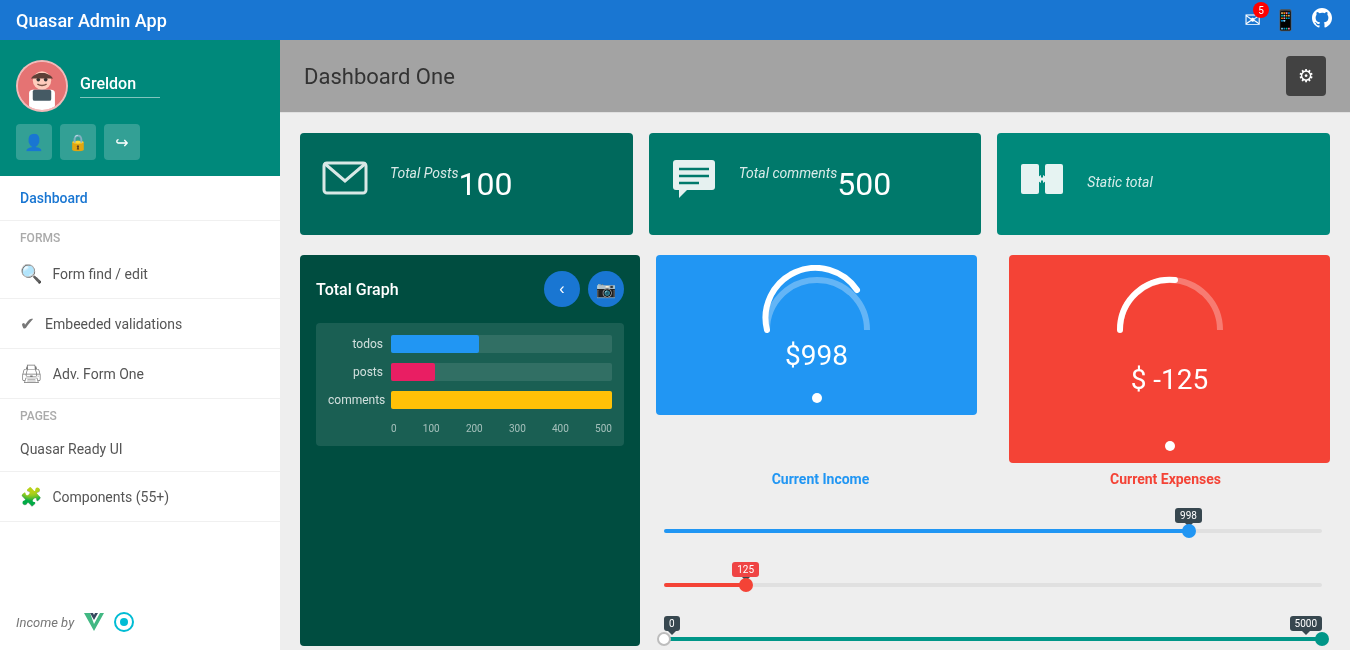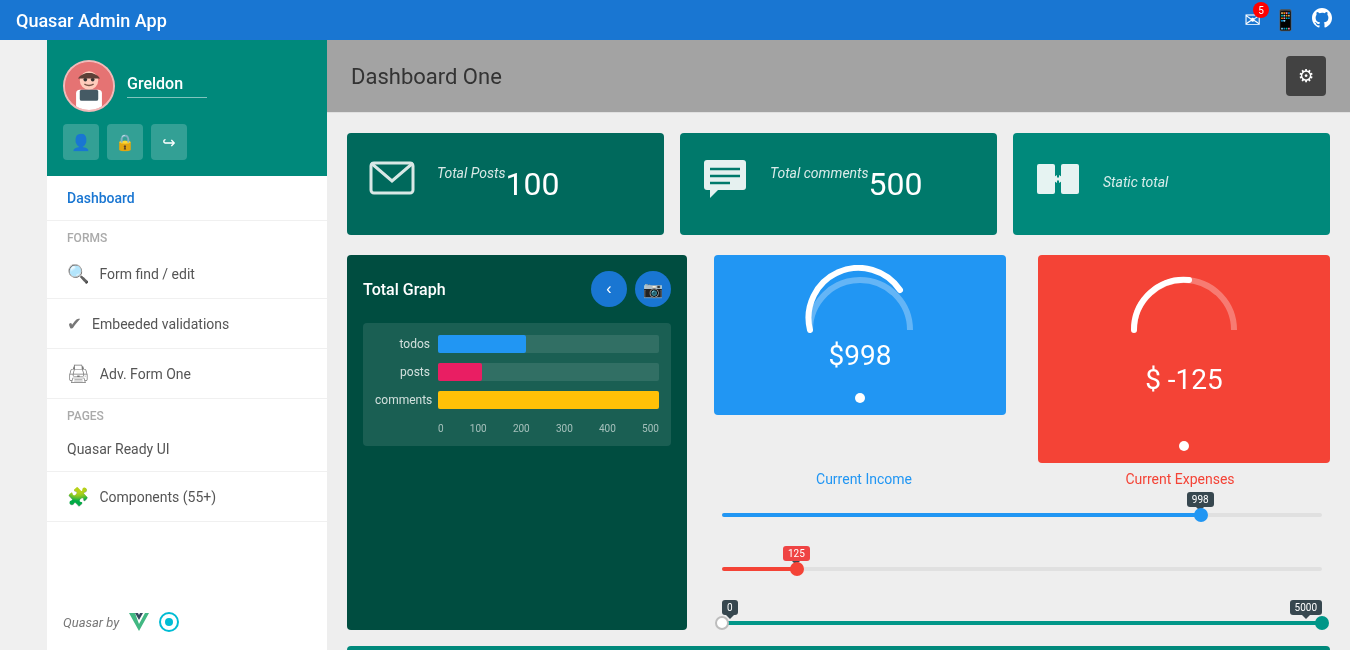--- a/index.html
+++ b/index.html
@@ -23,21 +23,21 @@
       top: -6px; right: -8px;
       background: red;
       color: white;
       border-radius: 50%;
       font-size: 10px;
       width: 16px; height: 16px;
       display: flex; align-items: center; justify-content: center;
     }
 
     
-    .layout { display: flex; flex: 1; overflow: hidden; padding-left: 47px; }
+    .layout { display: flex; flex: 1; overflow: hidden; }
 
     
     .sidebar {
       width: 280px;
       background: white;
       display: flex;
       flex-direction: column;
       overflow-y: auto;
       flex-shrink: 0;
     }
@@ -142,21 +142,21 @@
     }
     .stat-card.teal { background: #00695c; }
     .stat-card.teal2 { background: #00796b; }
     .stat-card.teal3 { background: #00897b; }
     .stat-icon { font-size: 40px; opacity: 0.9; }
     .stat-info { display: flex; flex-direction: row; }
     .stat-label { font-size: 14px; opacity: 0.85; font-style: italic; margin-bottom: 4px; }
     .stat-value { font-size: 32px; font-weight: 400; }
 
     
-    .bottom-section { display: flex; gap: 27px; }
+    .bottom-section { display: flex; gap: 16px; }
 
     
     .graph-card {
       background: #004d40;
       border-radius: 4px;
       padding: 16px;
       width: 340px;
       flex-shrink: 0;
       color: white;
     }
@@ -295,21 +295,21 @@
 
     <div class="nav-item">
       <span>Quasar Ready UI</span>
     </div>
     <div class="nav-item">
       <span class="nav-icon">🧩</span>
       <span>Components (55+)</span>
     </div>
 
     <div class="sidebar-footer">
-      <span>Quasar by</span>
+      <span>Income by</span>
       <svg width="24" height="24" viewBox="0 0 24 24">
         <path d="M2 3l10 18L22 3h-4l-6 11L8 3z" fill="#42b883"></path>
         <path d="M8 3l4 7 4-7h-3l-1 2-1-2z" fill="#35495e"></path>
       </svg>
       <svg width="20" height="20" viewBox="0 0 20 20">
         <circle cx="10" cy="10" r="9" fill="none" stroke="#00bcd4" stroke-width="2"></circle>
         <circle cx="10" cy="10" r="4" fill="#00bcd4"></circle>
       </svg>
     </div>
   </aside>
@@ -429,21 +429,21 @@
                 <path d="M10 65 A 50 50 0 0 1 110 65" fill="none" stroke="rgba(255,255,255,0.3)" stroke-width="6"></path>
                 <path d="M10 65 A 50 50 0 0 1 65 15" fill="none" stroke="white" stroke-width="6" stroke-linecap="round"></path>
               </svg>
               <div style="margin-top:40px; position:relative; z-index:1;">
                 <div style="font-size:28px; font-weight:400; color:white; text-align:center;">$ -125</div>
               </div>
               <div style="width:10px;height:10px;border-radius:50%;background:white;position:absolute;bottom:12px;left:50%;transform:translateX(-50%);"></div>
             </div>
           </div>
 
-          <div style="display:flex; gap:16px; margin-bottom:4px; margin-top:-10px;">
+          <div style="display:flex; gap:16px; margin-bottom:20px; margin-top:-10px;font-weight:bold;">
             <div style="flex:1; text-align:center;">
               <span style="color:#2196f3; font-size:14px;">Current Income</span>
             </div>
             <div style="flex:1; text-align:center;">
               <span style="color:#f44336; font-size:14px;">Current Expenses</span>
             </div>
           </div>
 
           <div style="display:flex; flex-direction:column; gap:24px; padding:0 8px;">
 

